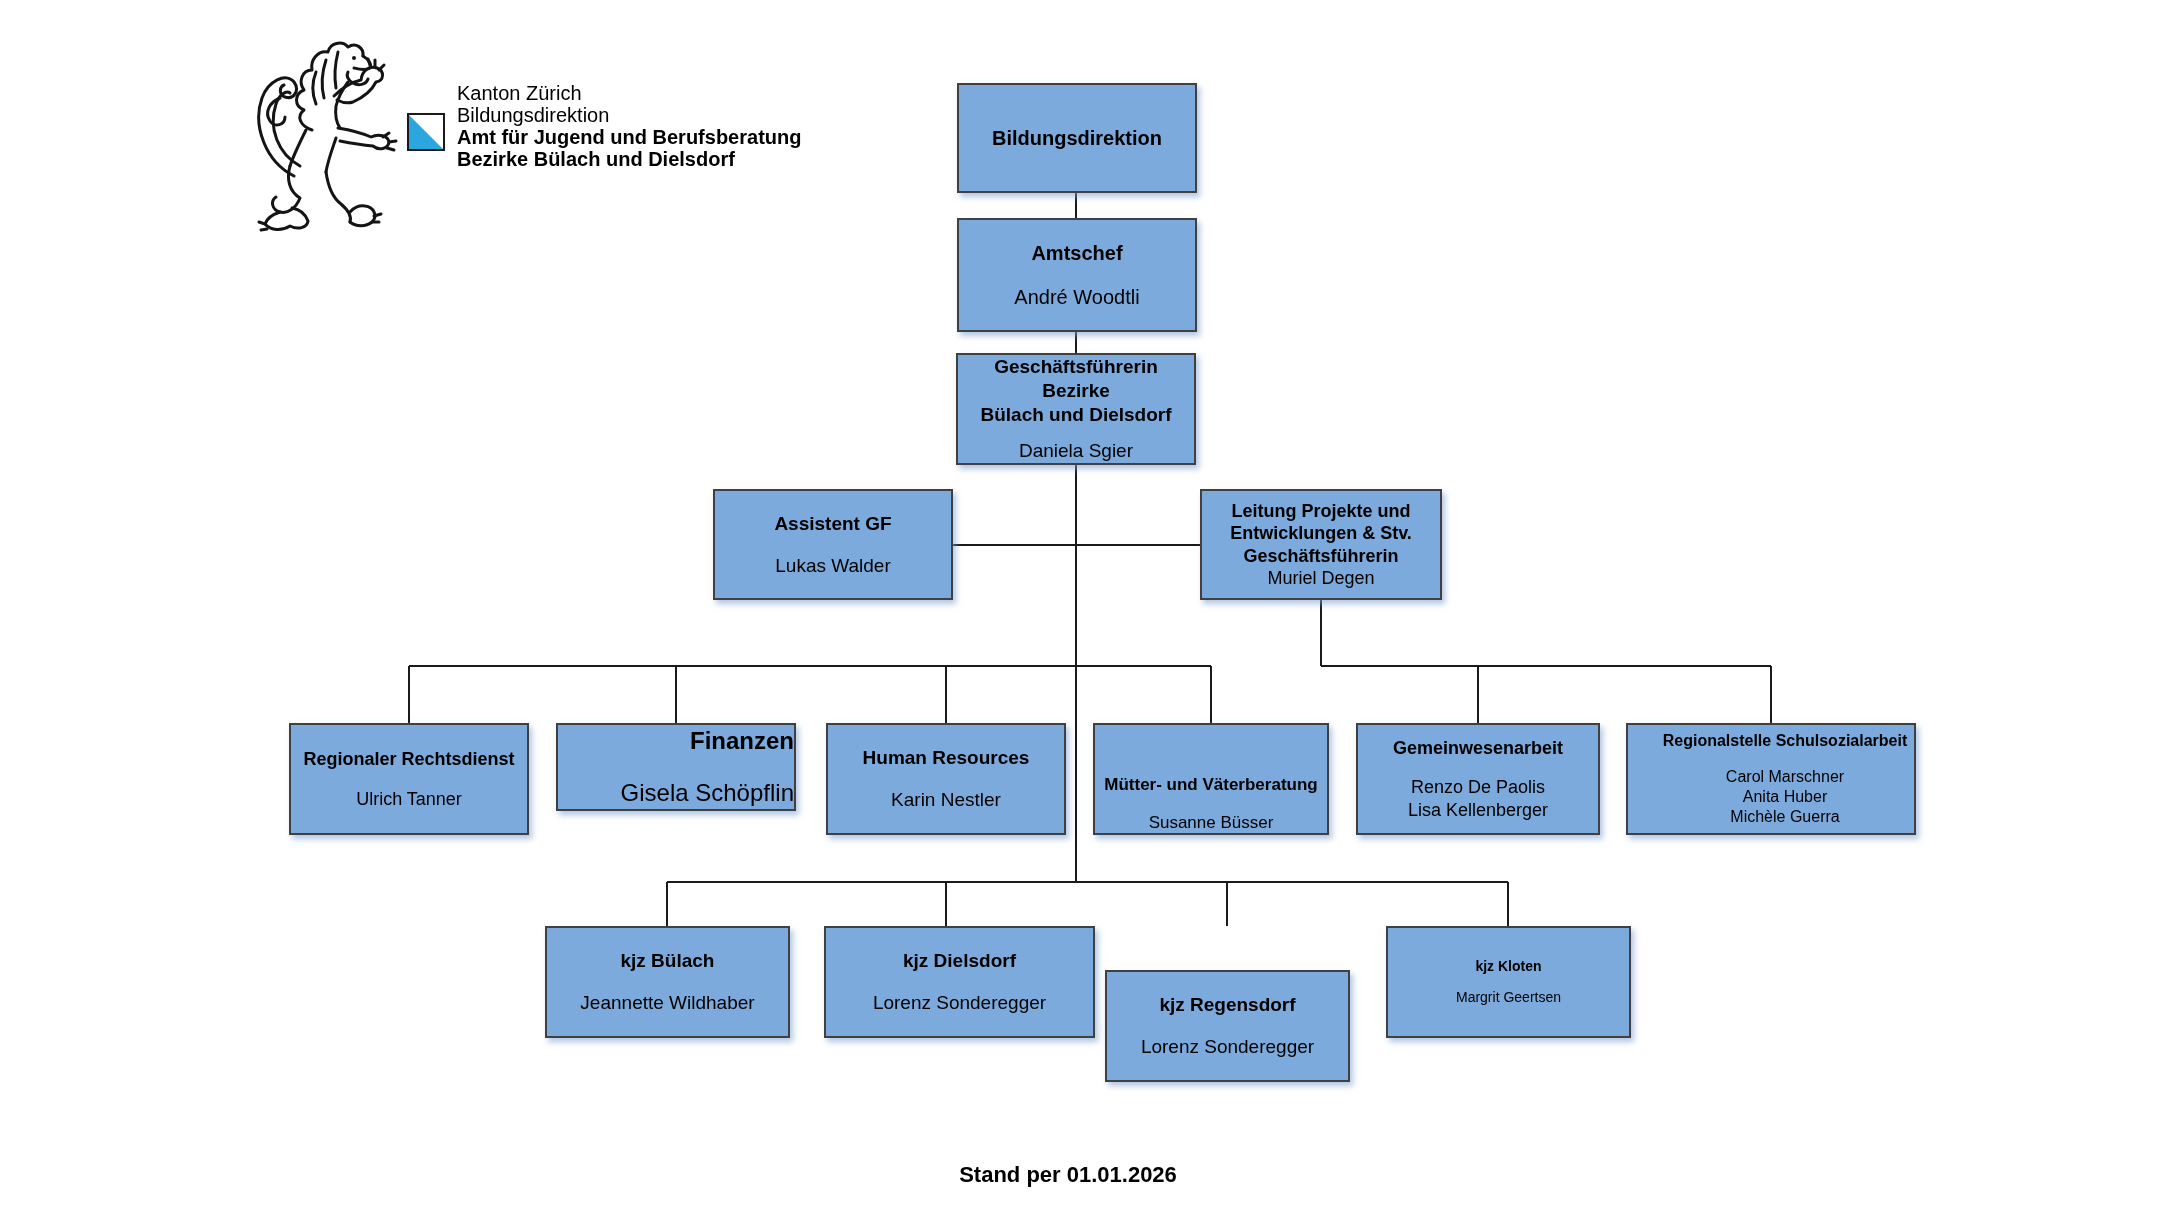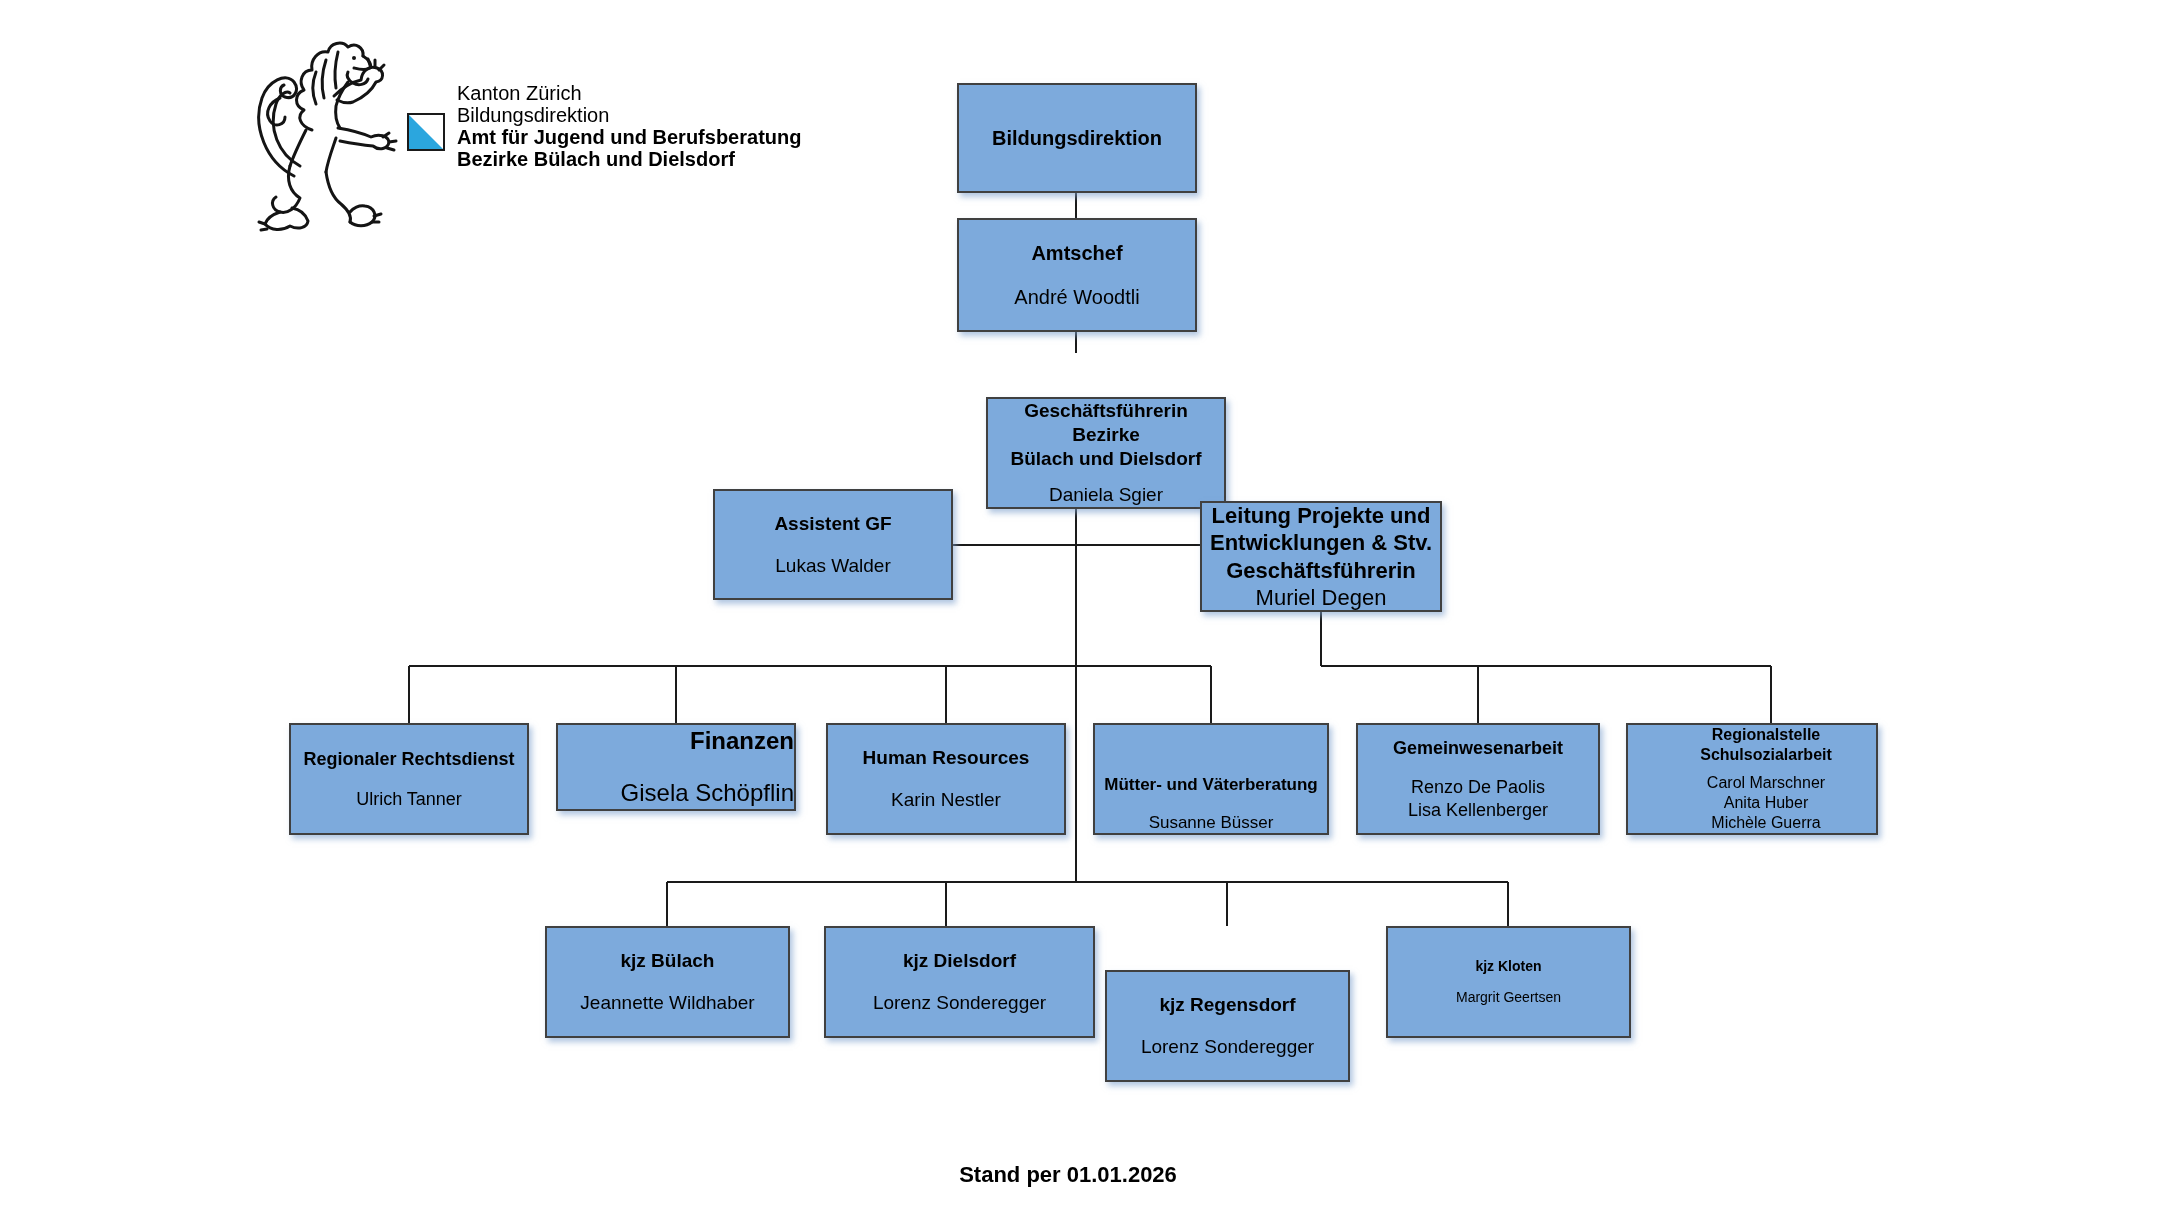--- a/index.html
+++ b/index.html
@@ -101,32 +101,32 @@
 
   <div id="nodes">
       <div class="org-box" style="left: 957px; top: 83px; width: 240px; height: 110px; font-size: 20px;">
         <div class="bt">Bildungsdirektion</div>
       </div>
       <div class="org-box" style="left: 957px; top: 218px; width: 240px; height: 114px; font-size: 20px;">
         <div class="bt">Amtschef</div>
         <div class="sp"></div>
         <div class="bn">André Woodtli</div>
       </div>
-      <div class="org-box" style="left: 986px; top: 353px; width: 240px; height: 112px; font-size: 19px; margin-top: 44px;">
+      <div class="org-box" style="left: 956px; top: 353px; width: 240px; height: 112px; font-size: 19px;">
         <div class="bt">Geschäftsführerin Bezirke</div>
         <div class="bt">Bülach und Dielsdorf</div>
         <div class="sp"></div>
         <div class="bn">Daniela Sgier</div>
       </div>
       <div class="org-box" style="left: 713px; top: 489px; width: 240px; height: 111px; font-size: 19px;">
         <div class="bt">Assistent GF</div>
         <div class="sp"></div>
         <div class="bn">Lukas Walder</div>
       </div>
-      <div class="org-box" style="left: 1200px; top: 489px; width: 242px; height: 111px; font-size: 22px; margin-top: 12px;">
+      <div class="org-box" style="left: 1200px; top: 489px; width: 242px; height: 111px; font-size: 18px;">
         <div class="bt">Leitung Projekte und</div>
         <div class="bt">Entwicklungen &amp; Stv.</div>
         <div class="bt">Geschäftsführerin</div>
         <div class="bn">Muriel Degen</div>
       </div>
       <div class="org-box" style="left: 289px; top: 723px; width: 240px; height: 112px; font-size: 18px;">
         <div class="bt">Regionaler Rechtsdienst</div>
         <div class="sp"></div>
         <div class="bn">Ulrich Tanner</div>
       </div>
@@ -144,21 +144,21 @@
         <div class="bt">Mütter- und Väterberatung</div>
         <div class="sp"></div>
         <div class="bn">Susanne Büsser</div>
       </div>
       <div class="org-box" style="left: 1356px; top: 723px; width: 244px; height: 112px; font-size: 18px;">
         <div class="bt">Gemeinwesenarbeit</div>
         <div class="sp"></div>
         <div class="bn">Renzo De Paolis</div>
         <div class="bn">Lisa Kellenberger</div>
       </div>
-      <div class="org-box" style="left: 1626px; top: 723px; width: 252px; height: 112px; font-size: 16px; padding-left: 28px;">
+      <div class="org-box" style="left: 1626px; top: 723px; width: 290px; height: 112px; font-size: 16px; padding-left: 28px;">
         <div class="bt">Regionalstelle Schulsozialarbeit</div>
         <div class="sp"></div>
         <div class="bn">Carol Marschner</div>
         <div class="bn">Anita Huber</div>
         <div class="bn">Michèle Guerra</div>
       </div>
       <div class="org-box" style="left: 545px; top: 926px; width: 245px; height: 112px; font-size: 19px;">
         <div class="bt">kjz Bülach</div>
         <div class="sp"></div>
         <div class="bn">Jeannette Wildhaber</div>

